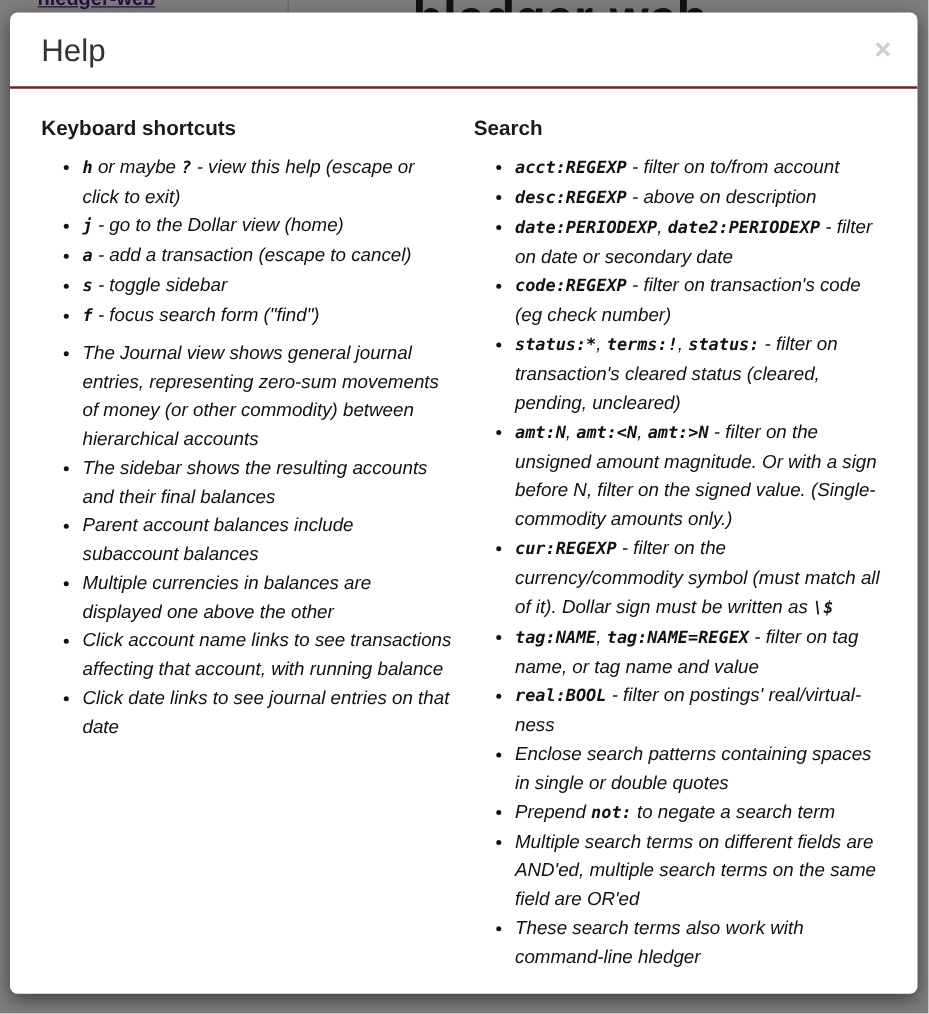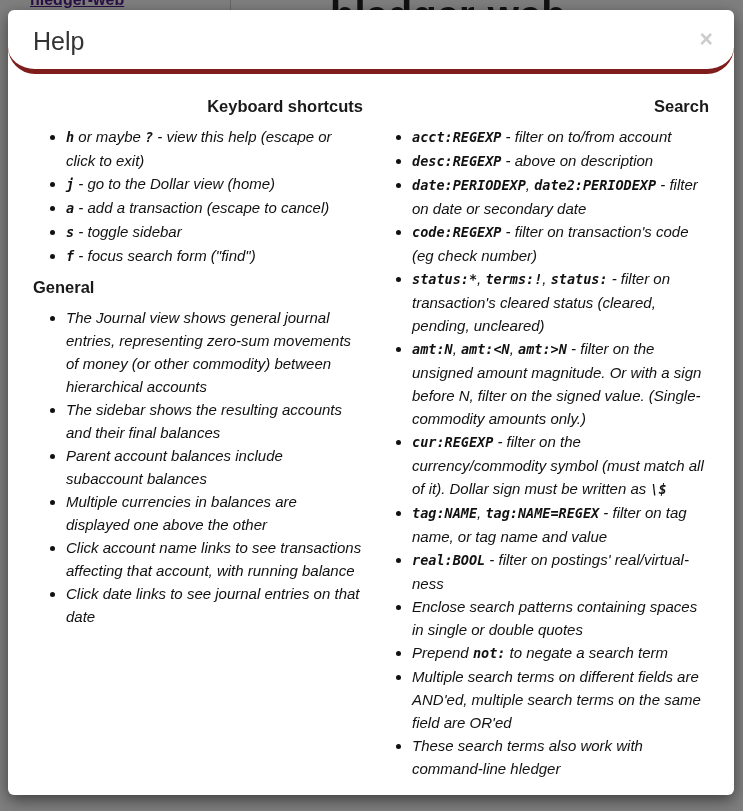--- a/index.html
+++ b/index.html
@@ -23,32 +23,32 @@
   }
   .backdrop { position:absolute; inset:0; background:rgba(0,0,0,0.5); }
 
   
   .modal {
     position:absolute; left:8px; right:9px; top:10px; bottom:16px;
     background:#fff; border-radius:6px;
     box-shadow:0 5px 15px rgba(0,0,0,0.5);
     overflow:hidden;
   }
-  .modal-header { position:relative; padding:16px 25px 13px; border-bottom:5px solid #7f1d1d;border-radius:27px; }
+  .modal-header { position:relative; padding:16px 25px 13px; border-bottom:2px solid #7f1d1d; }
   .modal-title { margin:0; font-size:25px; font-weight:normal; color:#333; line-height:30px; }
   .close-btn {
     position:absolute; top:20px; right:21px;
     font-size:23px; font-weight:bold; color:#ccc; line-height:18px;
     cursor:pointer; background:none; border:none; padding:0;
   }
   .modal-body { display:flex; gap:16px; padding:23px 25px 10px; }
   .col { flex:1; min-width:0; }
 
   .sec-heading { font-size:16.5px; font-weight:bold; color:#1a1a1a; margin:10px 0 9px; }
-  .col .sec-heading:first-child { margin-top:0;text-align:right; }
+  .col .sec-heading:first-child { margin-top:0; }
   .help-list { margin:0 0 6px; padding:0 0 0 33px; list-style:disc outside; }
   .help-list li { font-size:15px; line-height:23px; color:#111;font-style:italic; }
   .code {
     font-family:"DejaVu Sans Mono", monospace;
     font-weight:bold; font-size:13.5px; color:#111;
     white-space:nowrap;
   }
 </style>
 </head>
 <body>
@@ -71,21 +71,20 @@
     <div class="modal-body">
       <div class="col">
           <h3 class="sec-heading">Keyboard shortcuts</h3>
           <ul class="help-list">
             <li><code class="code">h</code><span> or maybe </span><code class="code">?</code><span> - view this help (escape or click to exit)</span></li>
             <li><code class="code">j</code><span> - go to the Dollar view (home)</span></li>
             <li><code class="code">a</code><span> - add a transaction (escape to cancel)</span></li>
             <li><code class="code">s</code><span> - toggle sidebar</span></li>
             <li><code class="code">f</code><span> - focus search form ("find")</span></li>
           </ul>
-          <h3 class="sec-heading">General</h3>
           <ul class="help-list">
             <li><span>The Journal view shows general journal entries, representing zero-sum movements of money (or other commodity) between hierarchical accounts</span></li>
             <li><span>The sidebar shows the resulting accounts and their final balances</span></li>
             <li><span>Parent account balances include subaccount balances</span></li>
             <li><span>Multiple currencies in balances are displayed one above the other</span></li>
             <li><span>Click account name links to see transactions affecting that account, with running balance</span></li>
             <li><span>Click date links to see journal entries on that date</span></li>
           </ul>
         </div>
       <div class="col">

